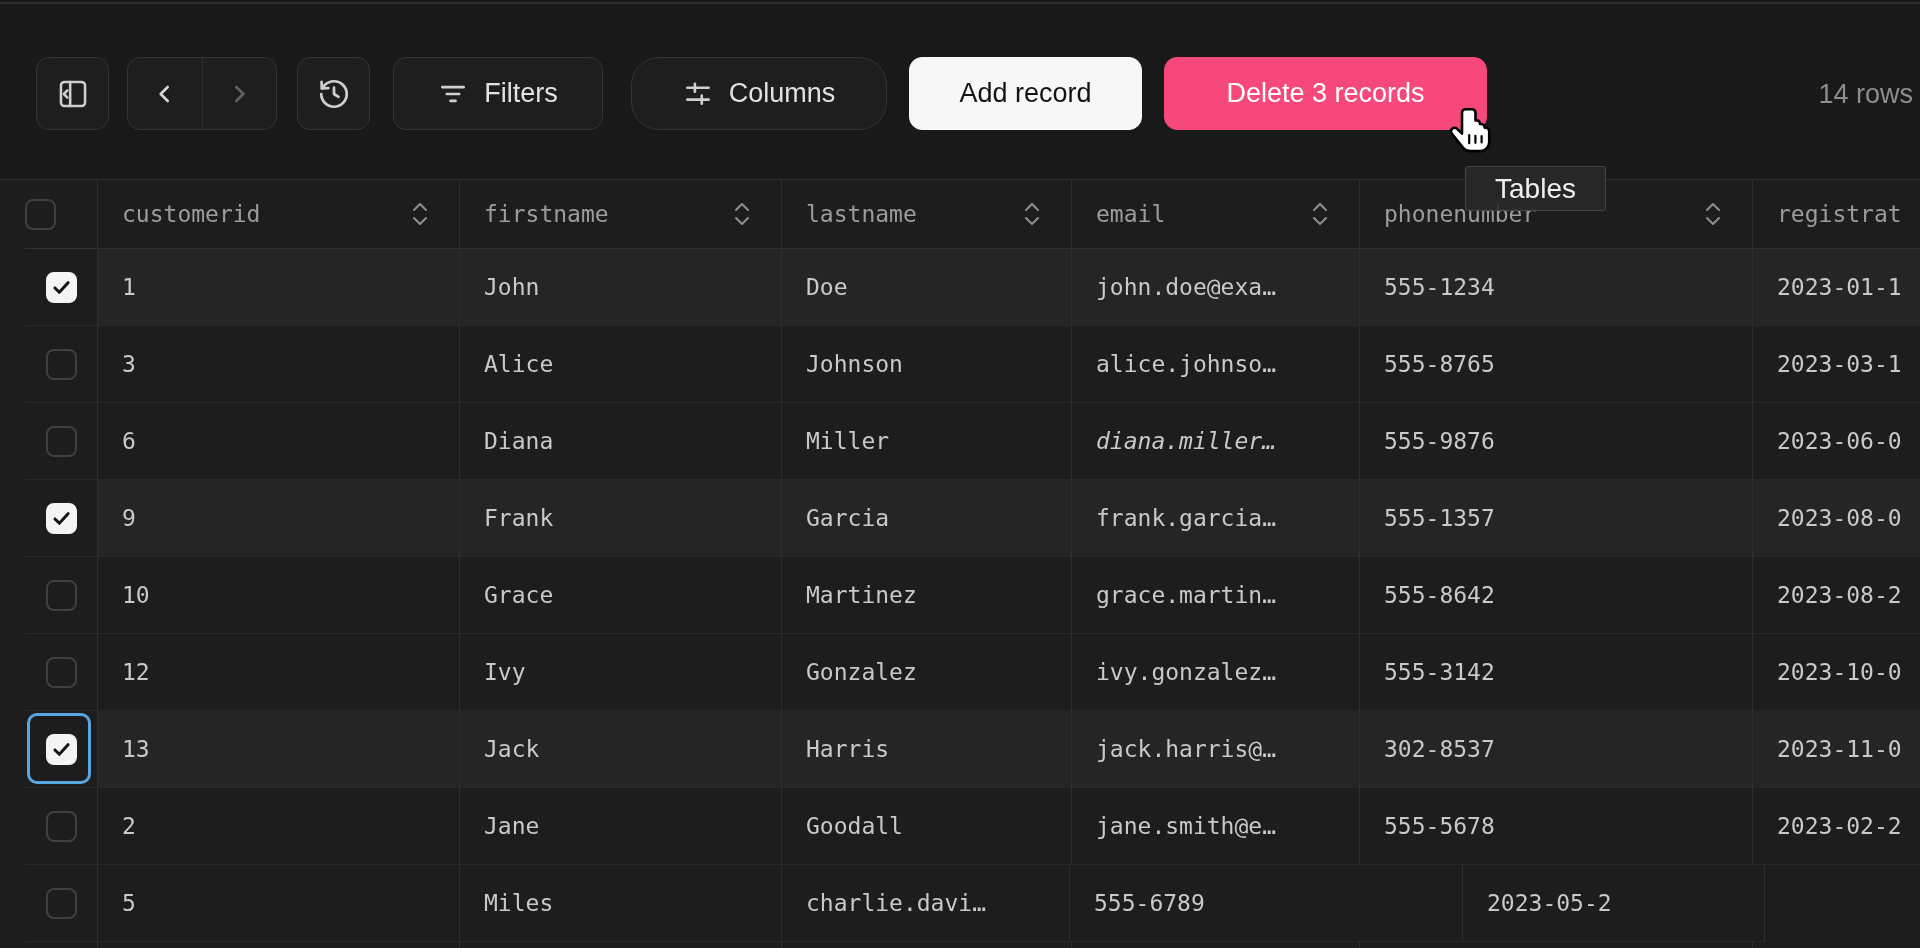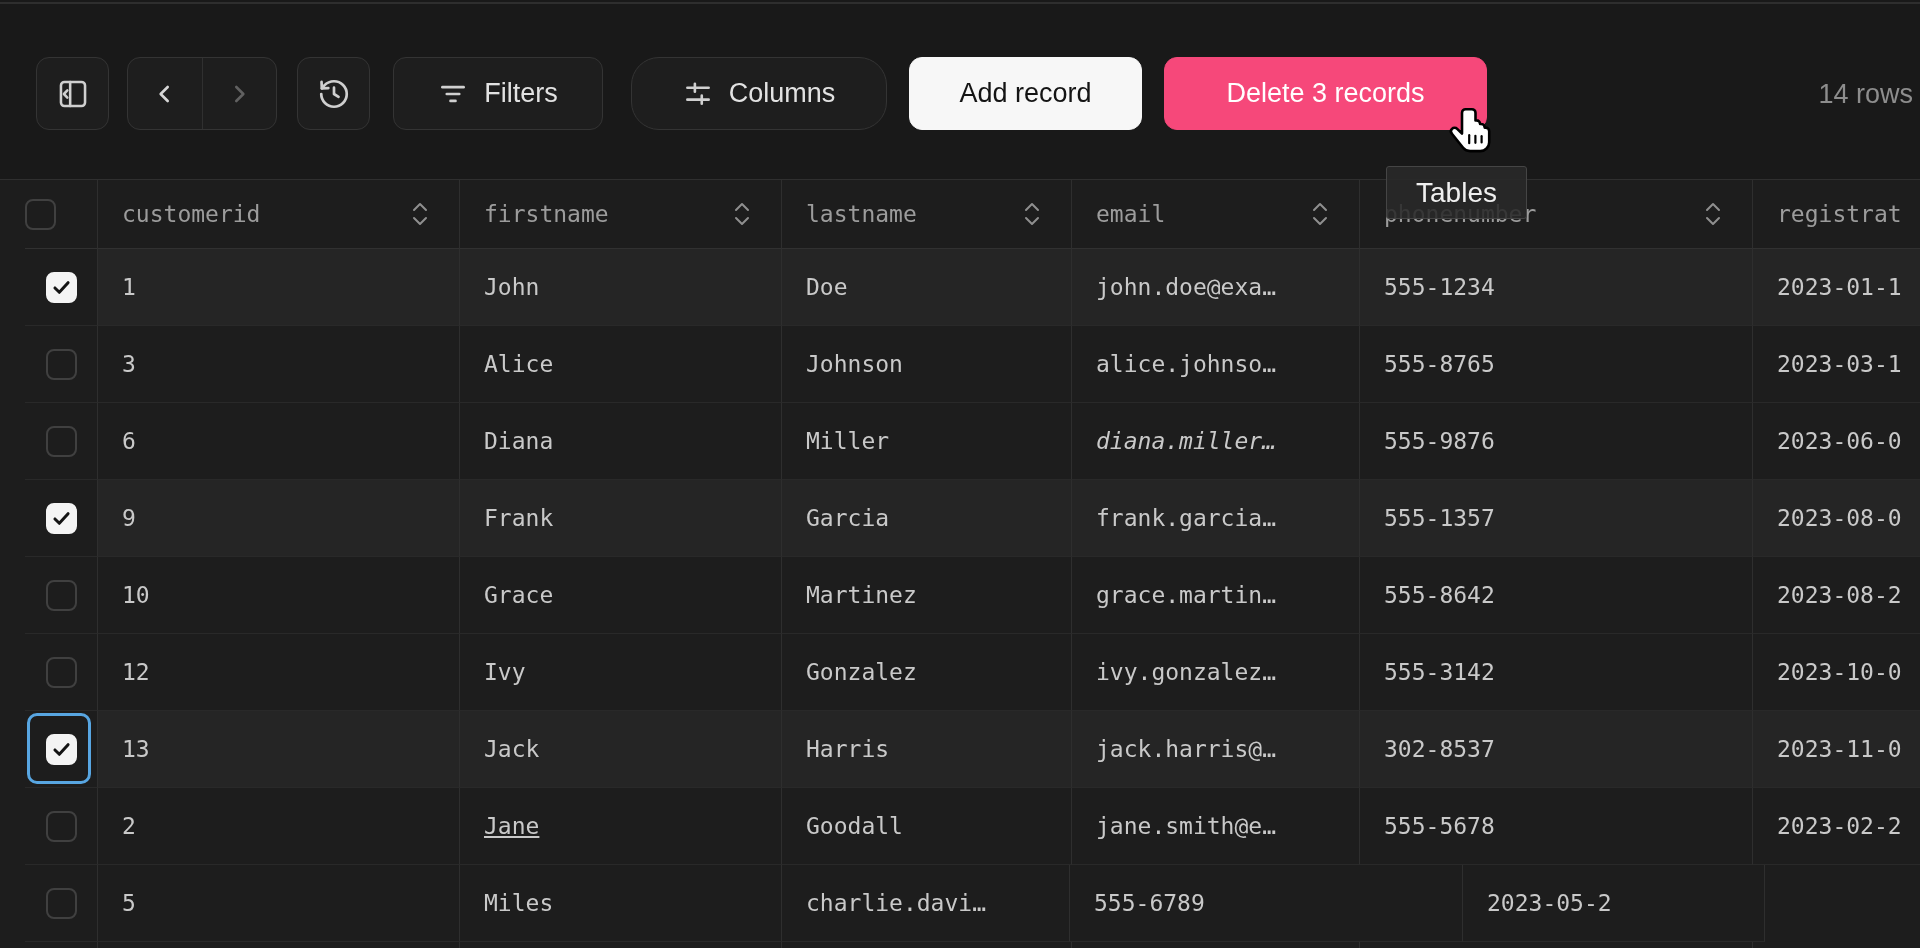--- a/index.html
+++ b/index.html
@@ -47,21 +47,21 @@
   .sort-ico { flex:none; margin-right:28px; display:flex; }
 
   
   .cb { width:31px; height:31px; border:2px solid #404040; border-radius:8px;
         background:transparent; display:flex; align-items:center; justify-content:center; }
   .cb.checked { background:#f4f4f4; border-color:#f4f4f4; }
   .focus-ring { position:absolute; left:2px; top:2px; right:6px; bottom:3px;
                 border:3px solid #58a6e2; border-radius:10px; pointer-events:none; }
 
   
-  .tooltip { position:absolute; left:1386px; top:166px; width:141px; height:53px;
+  .tooltip { position:absolute; left:1465px; top:166px; width:141px; height:45px;
              background:rgba(41,41,41,0.88); border:1px solid #454545; border-radius:3px;
              display:flex; align-items:center; justify-content:center;
              color:#f0f0f0; font-size:28px; z-index:30; }
 
   
   .cursor { position:absolute; left:1447px; top:106px; z-index:40; pointer-events:none; }
 </style>
 </head>
 <body>
 
@@ -371,21 +371,21 @@
           <span>2023-11-0</span>
         </div>
       </div>
       <div class="g-row g-body-row">
         <div class="cell gutter" style="width: 73px;">
           <div class="cb"></div>
         </div>
         <div class="cell" style="width: 362px;">
           <span>2</span>
         </div>
-        <div class="cell" style="width: 322px; text-decoration: underline;">
+        <div class="cell" style="width: 322px;">
           <span>Jane</span>
         </div>
         <div class="cell" style="width: 290px;">
           <span>Goodall</span>
         </div>
         <div class="cell" style="width: 288px;">
           <span>jane.smith@e…</span>
         </div>
         <div class="cell" style="width: 393px;">
           <span>555-5678</span>

